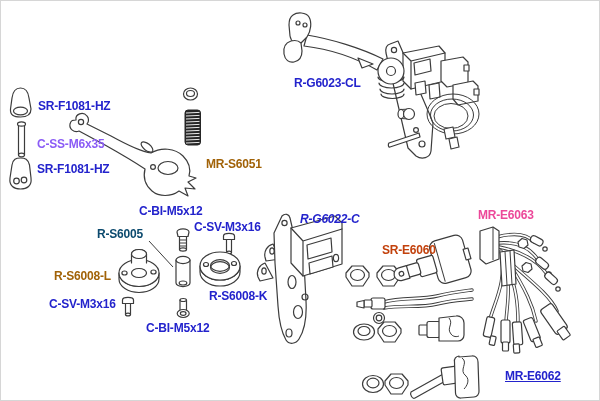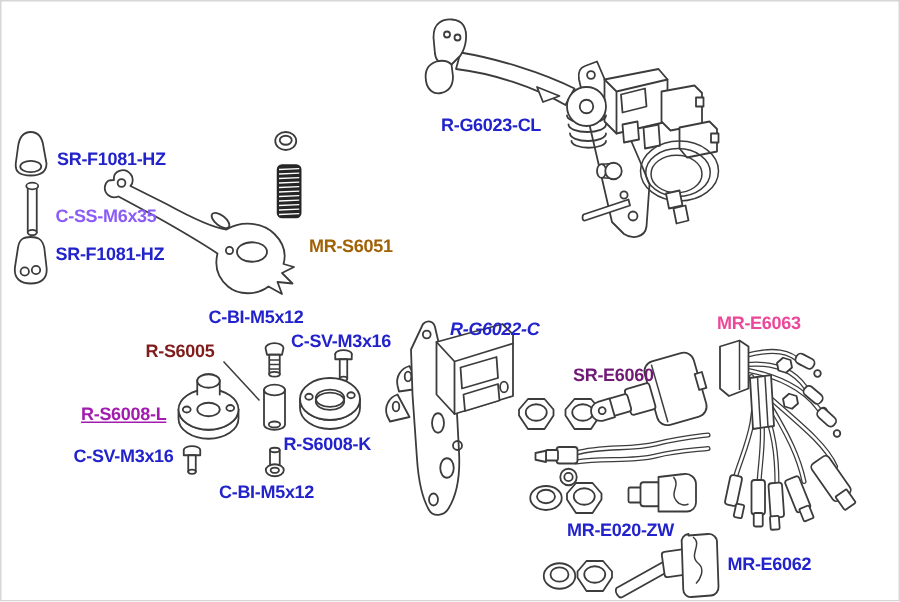--- a/index.html
+++ b/index.html
@@ -302,24 +302,23 @@
     <rect class="part" x="558" y="327" width="9" height="11" rx="1" transform="rotate(-35 562 332)"></rect>
   </g>
 </svg>
 
   <div class="lbl" style="left: 37px; top: 99px; color: rgb(35, 35, 204);">SR-F1081-HZ</div>
   <div class="lbl" style="left: 36px; top: 137px; color: #8b5cf6;">C-SS-M6x35</div>
   <div class="lbl" style="left: 36px; top: 162px; color: rgb(35, 35, 204);">SR-F1081-HZ</div>
   <div class="lbl" style="left: 205px; top: 117px; color: #a16207; margin-top: 40px;">MR-S6051</div>
   <div class="lbl" style="left: 293px; top: 76px; color: rgb(35, 35, 204);">R-G6023-CL</div>
   <div class="lbl" style="left: 138px; top: 204px; color: rgb(35, 35, 204);">C-BI-M5x12</div>
-  <div class="lbl" style="left: 96px; top: 227px; color: #7f1d1d;">R-S6005</div>
+  <div class="lbl" style="left: 96px; top: 227px; color: #0c4a6e;">R-S6005</div>
   <div class="lbl" style="left: 193px; top: 220px; color: rgb(35, 35, 204);">C-SV-M3x16</div>
-  <div class="lbl" style="left: 53px; top: 269px; color: #a21caf; text-decoration: underline;">R-S6008-L</div>
+  <div class="lbl" style="left: 53px; top: 269px; color: #a16207;">R-S6008-L</div>
   <div class="lbl" style="left: 48px; top: 297px; color: rgb(35, 35, 204);">C-SV-M3x16</div>
-  <div class="lbl" style="left: 188px; top: 289px; color: rgb(35, 35, 204);">R-S6008-K</div>
+  <div class="lbl" style="left: 208px; top: 289px; color: rgb(35, 35, 204);">R-S6008-K</div>
   <div class="lbl" style="left: 145px; top: 321px; color: rgb(35, 35, 204);">C-BI-M5x12</div>
   <div class="lbl" style="left: 299px; top: 212px; color: rgb(35, 35, 204); font-style: italic;">R-G6022-C</div>
-  <div class="lbl" style="left: 381px; top: 243px; color: #701a75;">SR-E6060</div>
-  <div class="lbl" style="left: 377px; top: 346px; color: rgb(35, 35, 204);">MR-E020-ZW</div>
+  <div class="lbl" style="left: 381px; top: 243px; color: #c2410c;">SR-E6060</div>
   <div class="lbl" style="left: 477px; top: 208px; color: #ec4899;">MR-E6063</div>
-  <div class="lbl" style="left: 484px; top: 369px; color: rgb(35, 35, 204);">MR-E6062</div>
+  <div class="lbl" style="left: 504px; top: 369px; color: rgb(35, 35, 204); text-decoration: underline;">MR-E6062</div>
 </div>
 
 </body></html>

